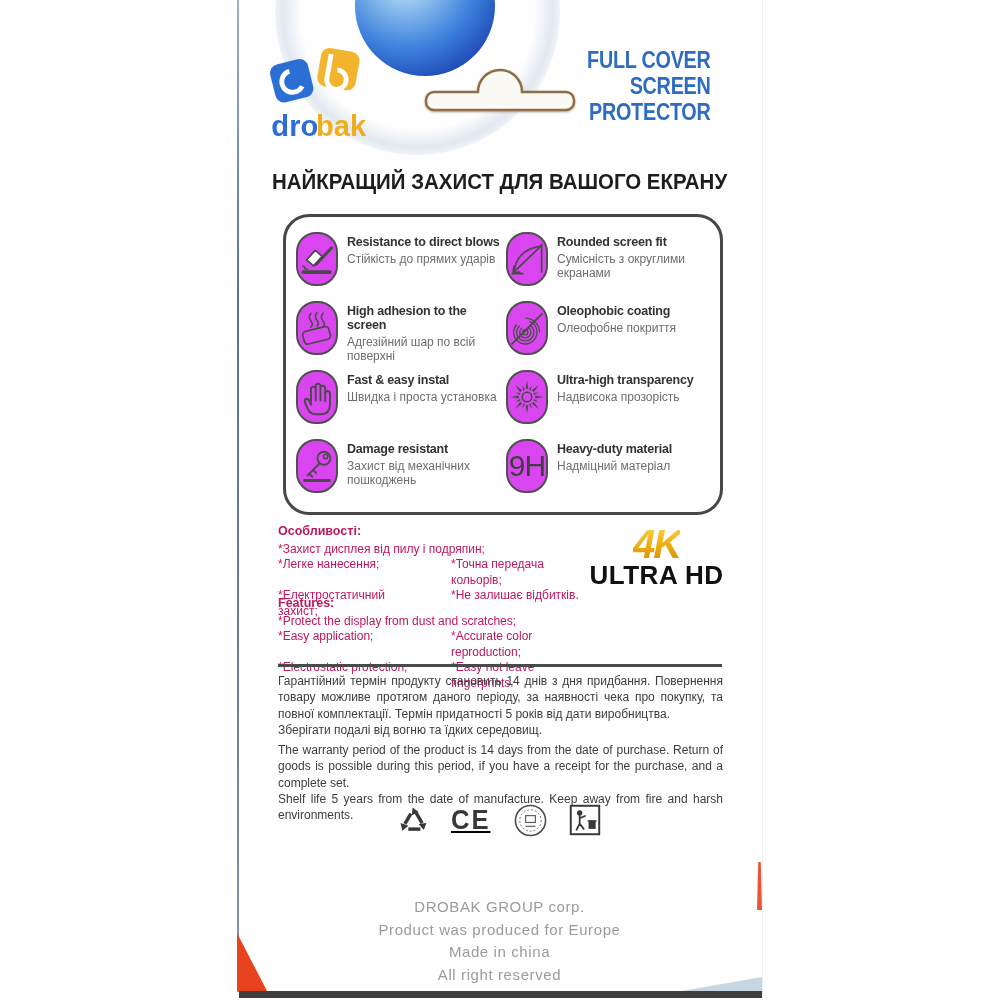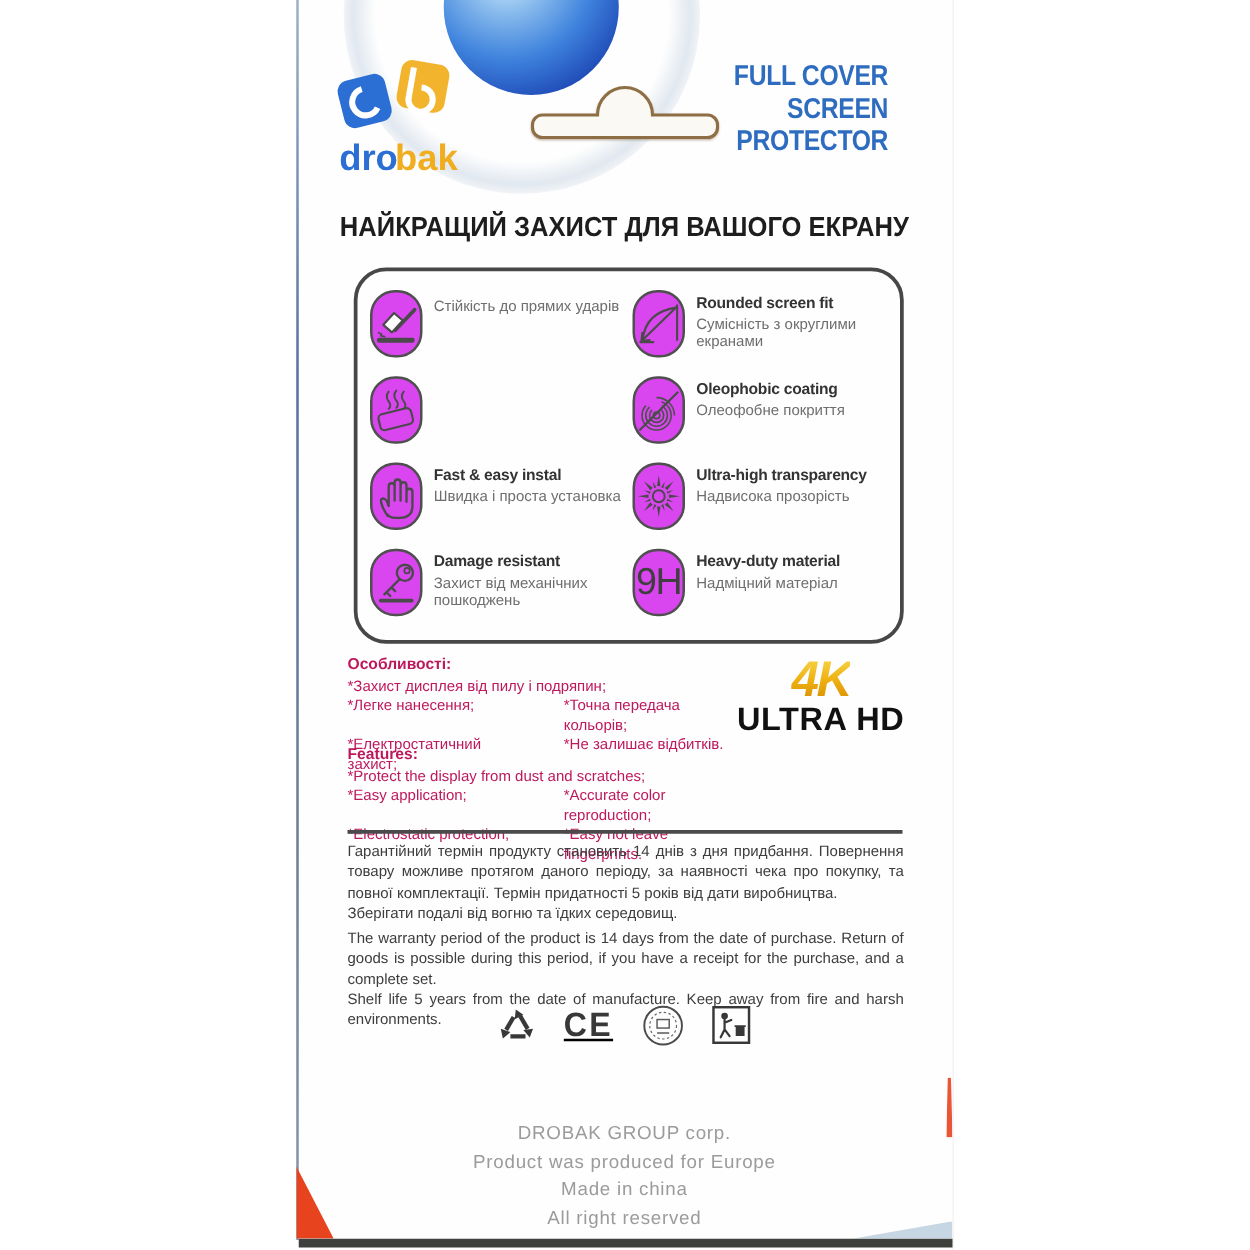--- a/index.html
+++ b/index.html
@@ -115,34 +115,39 @@
       <div class="feature-item">
         <div class="icon-box">
           <svg viewBox="0 0 44 44" width="40" height="40">
             <rect x="4" y="35" width="35" height="4.5" rx="2" fill="#4a4a4a"></rect>
             <path d="M21 28 L39 9" stroke="#4a4a4a" stroke-width="3.5" stroke-linecap="round" fill="none"></path>
             <path d="M10 23 L20 12 L28 19 L18 30 Z" fill="#fdfdfd" stroke="#4a4a4a" stroke-width="2" stroke-linejoin="round"></path>
             <path d="M9 32 l-4 -2 M12 34 l-5 -1" stroke="#4a4a4a" stroke-width="1.5" fill="none"></path>
           </svg>
         </div>
         <div class="feature-text">
+          <div class="feature-en">Resistance to direct blows</div>
           <div class="feature-ua">Стійкість до прямих ударів</div>
         </div>
       </div>
 
       <div class="feature-item">
         <div class="icon-box">
           <svg viewBox="0 0 44 44" width="40" height="40">
             <g stroke="#4a4a4a" fill="none" stroke-width="1.8" stroke-linecap="round">
               <path d="M15 5 c-2.5 3 -2.5 6 0 9 c2 2.5 2 5 0 7"></path>
               <path d="M22 4 c-2.5 3 -2.5 6 0 9 c2 2.5 2 5 0 7"></path>
               <path d="M29 5 c-2.5 3 -2.5 6 0 9 c2 2.5 2 5 0 7"></path>
             </g>
             <rect x="6" y="23" width="31" height="15" rx="4" transform="rotate(-14 21.5 30.5)" fill="none" stroke="#4a4a4a" stroke-width="2"></rect>
           </svg>
+        </div>
+        <div class="feature-text">
+          <div class="feature-en">High adhesion to the screen</div>
+          <div class="feature-ua">Адгезійний шар по всій поверхні</div>
         </div>
       </div>
 
       <div class="feature-item">
         <div class="icon-box">
           <svg viewBox="0 0 44 44" width="40" height="40">
             <path fill="none" stroke="#4a4a4a" stroke-width="2.2" stroke-linecap="round" stroke-linejoin="round" d="M14 40 C11 36 7 28 8 25 c1.5 -2 4.5 -0.5 5.5 2 l1.5 4 V13 c0 -2 1.3 -3 2.8 -3 s2.7 1 2.7 3 v13
                  M20.5 26 V9.5 c0 -2 1.3 -3 2.8 -3 s2.7 1 2.7 3 V26
                  M26 26 V12 c0 -2 1.3 -3 2.8 -3 s2.7 1 2.7 3 v15
                  M31.5 27 v-9 c0 -2 1.3 -3 2.8 -3 s2.7 1 2.7 3 v13 c0 8 -5 11 -11 11 h-5 c-3.5 0 -6 -1.6 -7 -3"></path>

